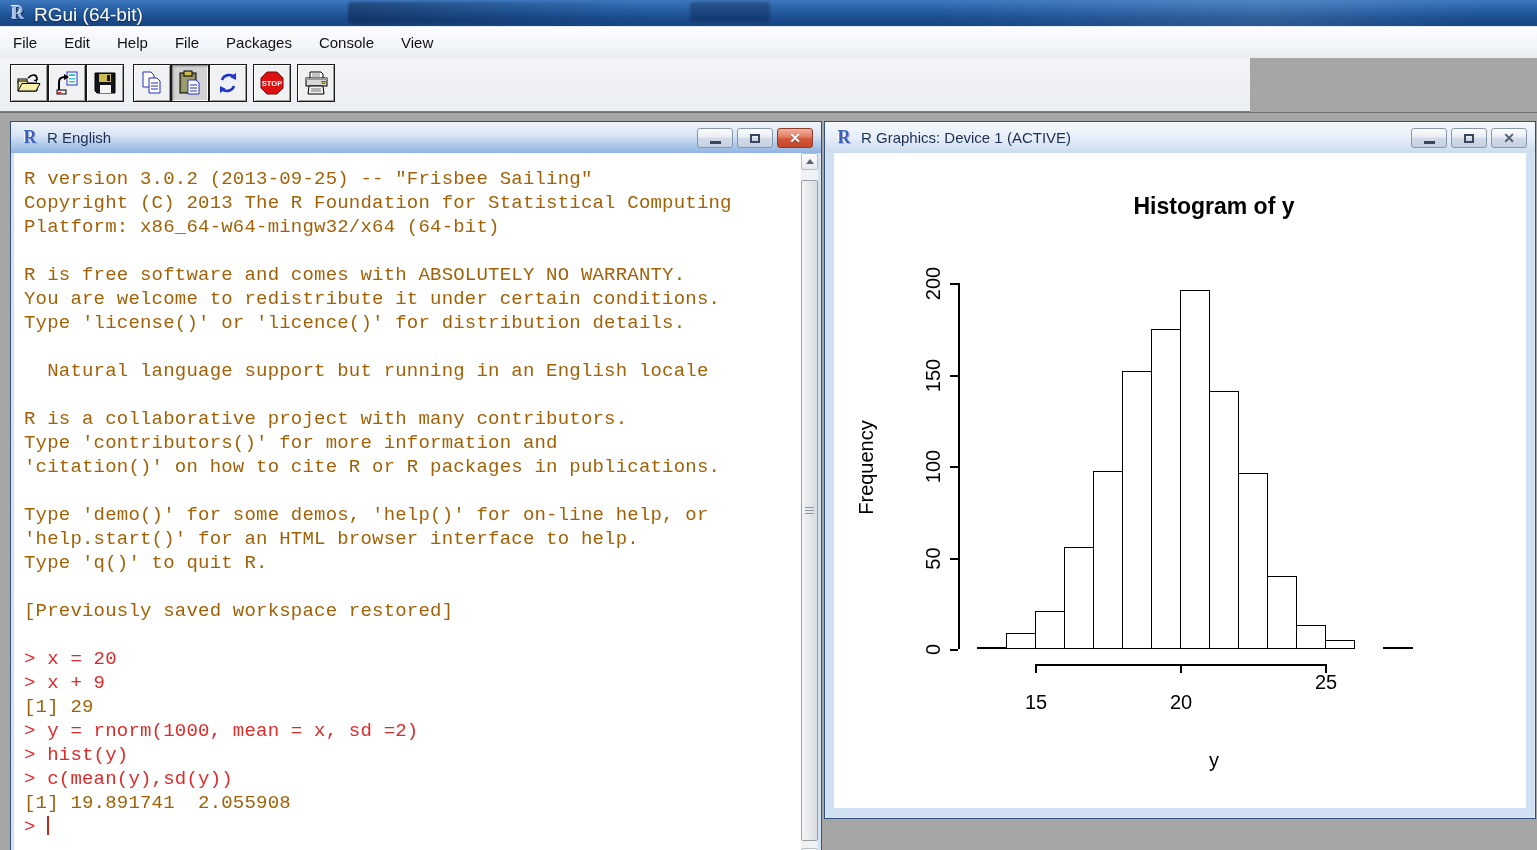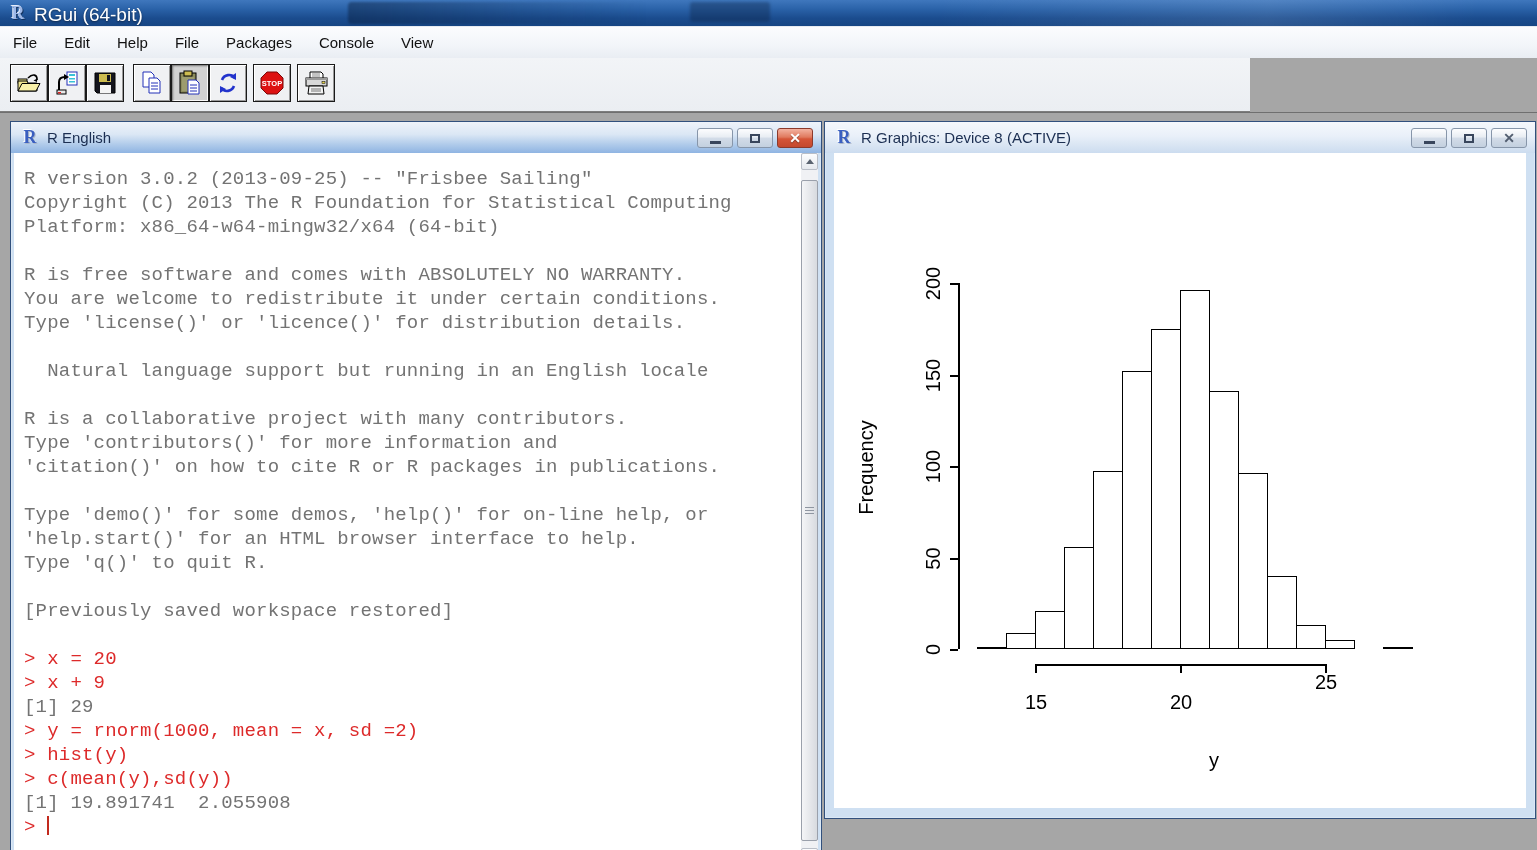--- a/index.html
+++ b/index.html
@@ -86,21 +86,21 @@
 
   
   #console-window { left:10px; top:8px; width:812px; height:760px; }
   .console-body { position:relative; margin:0 3px; height:712px; background:#ffffff; overflow:hidden; }
   .console-text {
     padding:14px 0 0 10px;
     font-family:"Liberation Mono","DejaVu Sans Mono", monospace;
     font-size:19px; line-height:24px; letter-spacing:0.2px; white-space:pre;
   }
   .cline { height:24px; }
-  .cline.b { color:#737373; }
+  .cline.b { color:#a16207; }
   .cline.r { color:#dd2a2a; }
   .cursor { display:inline-block; width:2px; height:19px; background:#c22a1e; vertical-align:-3px; }
 
   
   .scrollbar { position:absolute; right:0; top:0; width:17px; height:100%; background:#f0f1f4; }
   .sb-btn { position:absolute; left:0; width:17px; height:17px;
     background:linear-gradient(180deg,#fcfdfe,#e6e9ee); border:1px solid #b9bec7; border-radius:2px;
     display:flex; align-items:center; justify-content:center; }
   .sb-btn.up { top:0; }
   .sb-btn.down { bottom:0; }
@@ -272,35 +272,36 @@
             <span class="sb-grip"></span>
           </div>
         <div class="sb-btn down"></div>
       </div>
     </div>
   </div>
 
   <div class="child-window" id="graphics-window">
     <div class="child-titlebar inactive">
       <span class="child-icon">R</span>
-      <span class="child-title">R Graphics: Device 8 (ACTIVE)</span>
+      <span class="child-title">R Graphics: Device 1 (ACTIVE)</span>
       <div class="win-controls">
         <div class="wc-btn">
             <span class="glyph-min"></span>
           </div>
         <div class="wc-btn">
             <span class="glyph-restore"></span>
           </div>
         <div class="wc-btn">
             <span class="glyph-close">✕</span>
           </div>
       </div>
     </div>
     <div class="graphics-body">
       <div class="plot" id="plot">
+          <div class="plot-title" style="top:40px">Histogram of y</div>
           <div class="plot-xlabel" style="top:596px">y</div>
           <div class="plot-ylabel" style="left:-28px; top:303px">Frequency</div>
           <div class="axis-line" style="left:124px; top:130px; width:2px; height:366px"></div>
           <div class="tick" style="left:116px; top:496px; width:8px; height:2px"></div>
           <div class="y-tick-label" style="left:69px; top:485px">0</div>
           <div class="tick" style="left:116px; top:404.5px; width:8px; height:2px"></div>
           <div class="y-tick-label" style="left:69px; top:393.5px">50</div>
           <div class="tick" style="left:116px; top:313px; width:8px; height:2px"></div>
           <div class="y-tick-label" style="left:69px; top:302px">100</div>
           <div class="tick" style="left:116px; top:221.5px; width:8px; height:2px"></div>

